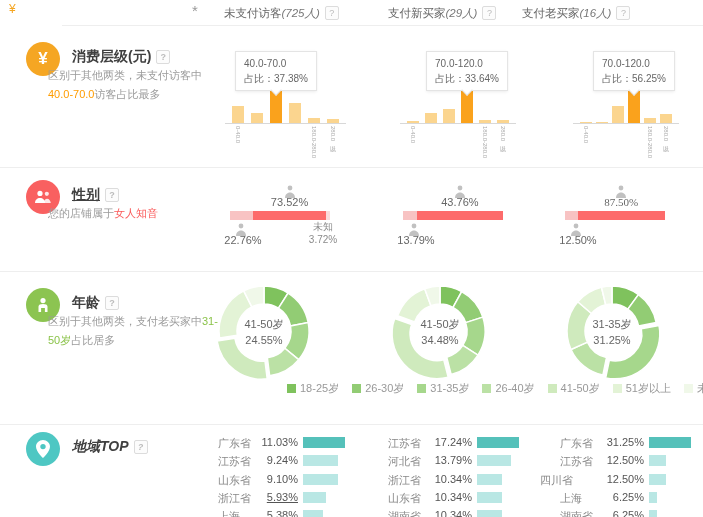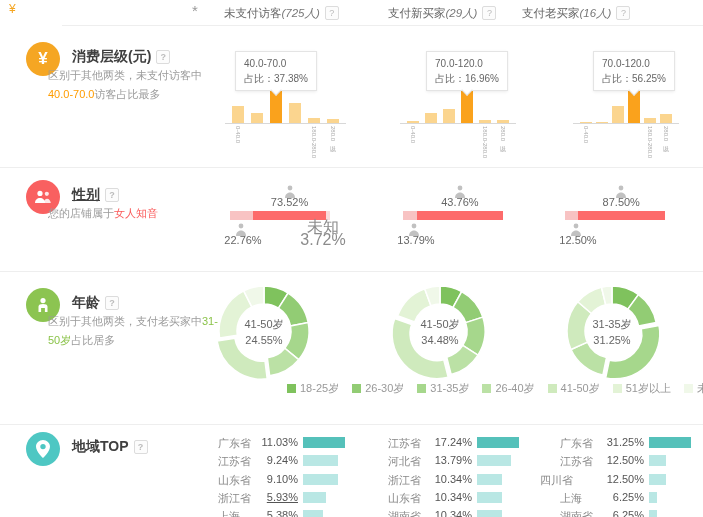--- a/index.html
+++ b/index.html
@@ -26,21 +26,21 @@
   .axisline{position:absolute;height:1px;background:#d8d8d8;}
   .ticklabel{position:absolute;font-size:6px;color:#aaa;writing-mode:vertical-rl;line-height:6px;}
   .tooltip{position:absolute;background:#fff;border:1px solid #e4e4e4;box-shadow:0 1px 3px rgba(0,0,0,.08);
     padding:4px 8px;font-size:10px;color:#666;line-height:15px;white-space:nowrap;transform:translateX(-50%);}
   .tooltip:after{content:"";position:absolute;left:50%;bottom:-4px;margin-left:-4px;width:7px;height:7px;
     background:#fff;border-right:1px solid #e4e4e4;border-bottom:1px solid #e4e4e4;transform:rotate(45deg);}
   
   .gseg{position:absolute;height:9px;}
   .glabel{position:absolute;font-size:11px;color:#666;transform:translateX(-50%);white-space:nowrap;}
   .gicon{position:absolute;transform:translateX(-50%);}
-  .gunknown{position:absolute;font-size:16px;color:#8b8b8b;text-align:center;line-height:13px;transform:translateX(-50%);}
+  .gunknown{position:absolute;font-size:10px;color:#8b8b8b;text-align:center;line-height:13px;transform:translateX(-50%);}
   
   .donutlabel{position:absolute;font-size:11px;color:#666;transform:translateX(-50%);white-space:nowrap;}
   .legend{position:absolute;display:flex;gap:13px;font-size:11px;color:#999;align-items:center;}
   .legend .li{display:flex;align-items:center;gap:4px;cursor:pointer;white-space:nowrap;}
   .legend .sw{width:9px;height:9px;display:inline-block;}
   
   .rname{position:absolute;font-size:11px;color:#888;white-space:nowrap;}
   .rpct{position:absolute;font-size:11px;color:#555;text-align:right;width:52px;white-space:nowrap;}
   .rbar{position:absolute;height:11px;background:#b9e7e4;}
   .rbar.first{background:#55c1ba;}
@@ -102,21 +102,21 @@
   </div>
   <div class="sec-desc" style="left:48px;top:312px;">
     <span>区别于其他两类，支付老买家中</span><span class="hl-green">31-50岁</span><span>占比居多</span>
   </div>
 
   <div class="sec-icon c-teal" style="left:26px;top:432px;">
     <svg width="14" height="18" viewBox="0 0 14 18">
         <path d="M7 0C3.1 0 0 3 0 6.7 0 11.5 7 18 7 18s7-6.5 7-11.3C14 3 10.9 0 7 0zm0 9.3a2.7 2.7 0 1 1 0-5.4 2.7 2.7 0 0 1 0 5.4z" fill="#fff"></path>
       </svg>
   </div>
-  <div class="sec-title" style="left:72px;top:438px;">
+  <div class="sec-title" style="left:72px;top:438px;font-style:italic;">
     <span>地域TOP</span><span class="qbadge">?</span>
   </div>
 
   <div id="charts">
       <div class="axisline" style="left: 225px; top: 123px; width: 121px; position: absolute;"></div>
       <div class="vbar" style="left: 232px; top: 106px; height: 17px; position: absolute;"></div>
       <div class="vbar" style="left: 251px; top: 113px; height: 10px; position: absolute;"></div>
       <div class="vbar hi" style="left: 270px; top: 89px; height: 34px; position: absolute;"></div>
       <div class="vbar" style="left: 289px; top: 103px; height: 20px; position: absolute;"></div>
       <div class="vbar" style="left: 308px; top: 118px; height: 5px; position: absolute;"></div>
@@ -133,21 +133,21 @@
       <div class="vbar" style="left: 425px; top: 113px; height: 10px; position: absolute;"></div>
       <div class="vbar" style="left: 443px; top: 109px; height: 14px; position: absolute;"></div>
       <div class="vbar hi" style="left: 461px; top: 89px; height: 34px; position: absolute;"></div>
       <div class="vbar" style="left: 479px; top: 120px; height: 3px; position: absolute;"></div>
       <div class="vbar" style="left: 497px; top: 120px; height: 3px; position: absolute;"></div>
       <div class="ticklabel" style="left: 410px; top: 126px; position: absolute;">0-40.0</div>
       <div class="ticklabel" style="left: 482px; top: 126px; position: absolute;">180.0-280.0</div>
       <div class="ticklabel" style="left: 500px; top: 126px; position: absolute;">280.0以上</div>
       <div class="tooltip" style="left: 467px; top: 51px; position: absolute;">
         <div>70.0-120.0</div>
-        <div>占比：16.96%</div>
+        <div>占比：33.64%</div>
       </div>
       <div class="axisline" style="left: 573px; top: 123px; width: 106px; position: absolute;"></div>
       <div class="vbar" style="left: 580px; top: 122px; height: 1px; position: absolute;"></div>
       <div class="vbar" style="left: 596px; top: 122px; height: 1px; position: absolute;"></div>
       <div class="vbar" style="left: 612px; top: 106px; height: 17px; position: absolute;"></div>
       <div class="vbar hi" style="left: 628px; top: 89px; height: 34px; position: absolute;"></div>
       <div class="vbar" style="left: 644px; top: 118px; height: 5px; position: absolute;"></div>
       <div class="vbar" style="left: 660px; top: 114px; height: 9px; position: absolute;"></div>
       <div class="ticklabel" style="left: 583px; top: 126px; position: absolute;">0-40.0</div>
       <div class="ticklabel" style="left: 647px; top: 126px; position: absolute;">180.0-280.0</div>
@@ -184,21 +184,21 @@
           <circle cx="6.5" cy="3" r="2.4" fill="#c1c1c1"></circle>
           <path d="M1.5 13c0-3.4 2.1-5.6 5-5.6s5 2.2 5 5.6z" fill="#c1c1c1"></path>
         </svg></div>
       <div class="glabel" style="left: 416px; top: 234px; position: absolute;">13.79%</div>
       <div class="gseg" style="left: 565px; top: 211px; width: 12.5px; background: rgb(248, 195, 195); position: absolute;"></div>
       <div class="gseg" style="left: 577.5px; top: 211px; width: 87.5px; background: rgb(253, 107, 107); position: absolute;"></div>
       <div class="gicon" style="left: 621.25px; top: 184px; position: absolute;"><svg width="13" height="13" viewBox="0 0 13 13">
           <circle cx="6.5" cy="3" r="2.4" fill="#c1c1c1"></circle>
           <path d="M1.5 13c0-3.4 2.1-5.6 5-5.6s5 2.2 5 5.6z" fill="#c1c1c1"></path>
         </svg></div>
-      <div class="glabel" style="left: 621.25px; top: 196px; position: absolute;">87.50%</div>
+      <div class="glabel" style="left: 621.25px; top: 196px; position: absolute; font-family: Liberation Serif, serif;">87.50%</div>
       <div class="gicon" style="left: 576px; top: 222px; position: absolute;"><svg width="13" height="13" viewBox="0 0 13 13">
           <circle cx="6.5" cy="3" r="2.4" fill="#c1c1c1"></circle>
           <path d="M1.5 13c0-3.4 2.1-5.6 5-5.6s5 2.2 5 5.6z" fill="#c1c1c1"></path>
         </svg></div>
       <div class="glabel" style="left: 578px; top: 234px; position: absolute;">12.50%</div>
       <div style="left: 209px; top: 276px; width: 110px; height: 110px; position: absolute;"><svg width="110" height="110">
           <path d="M55.00,10.00 A45,45 0 0 1 79.11,17.01 L69.47,32.20 A27,27 0 0 0 55.00,28.00 Z" fill="#7fc25d" stroke="#ffffff" stroke-width="1.5"></path>
           <path d="M79.11,17.01 A45,45 0 0 1 99.20,46.57 L81.52,49.94 A27,27 0 0 0 69.47,32.20 Z" fill="#92cc74" stroke="#ffffff" stroke-width="1.5"></path>
           <path d="M99.20,46.57 A45,45 0 0 1 89.67,83.68 L75.80,72.21 A27,27 0 0 0 81.52,49.94 Z" fill="#a6d78c" stroke="#ffffff" stroke-width="1.5"></path>
           <path d="M89.67,83.68 A45,45 0 0 1 60.64,99.65 L58.38,81.79 A27,27 0 0 0 75.80,72.21 Z" fill="#bbe1a5" stroke="#ffffff" stroke-width="1.5"></path>

